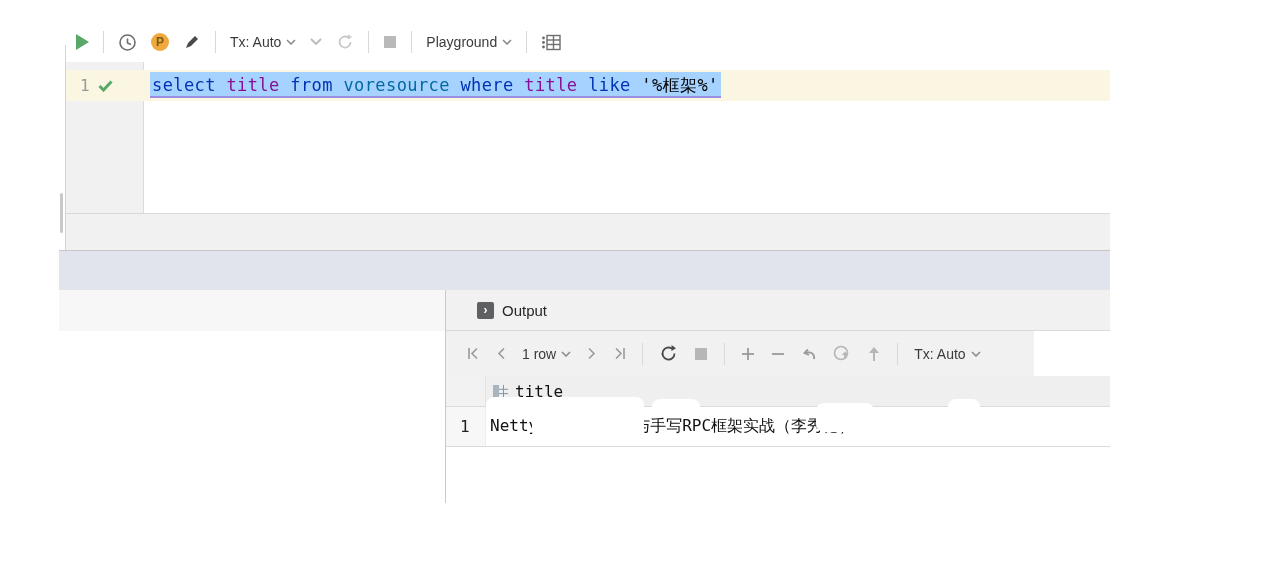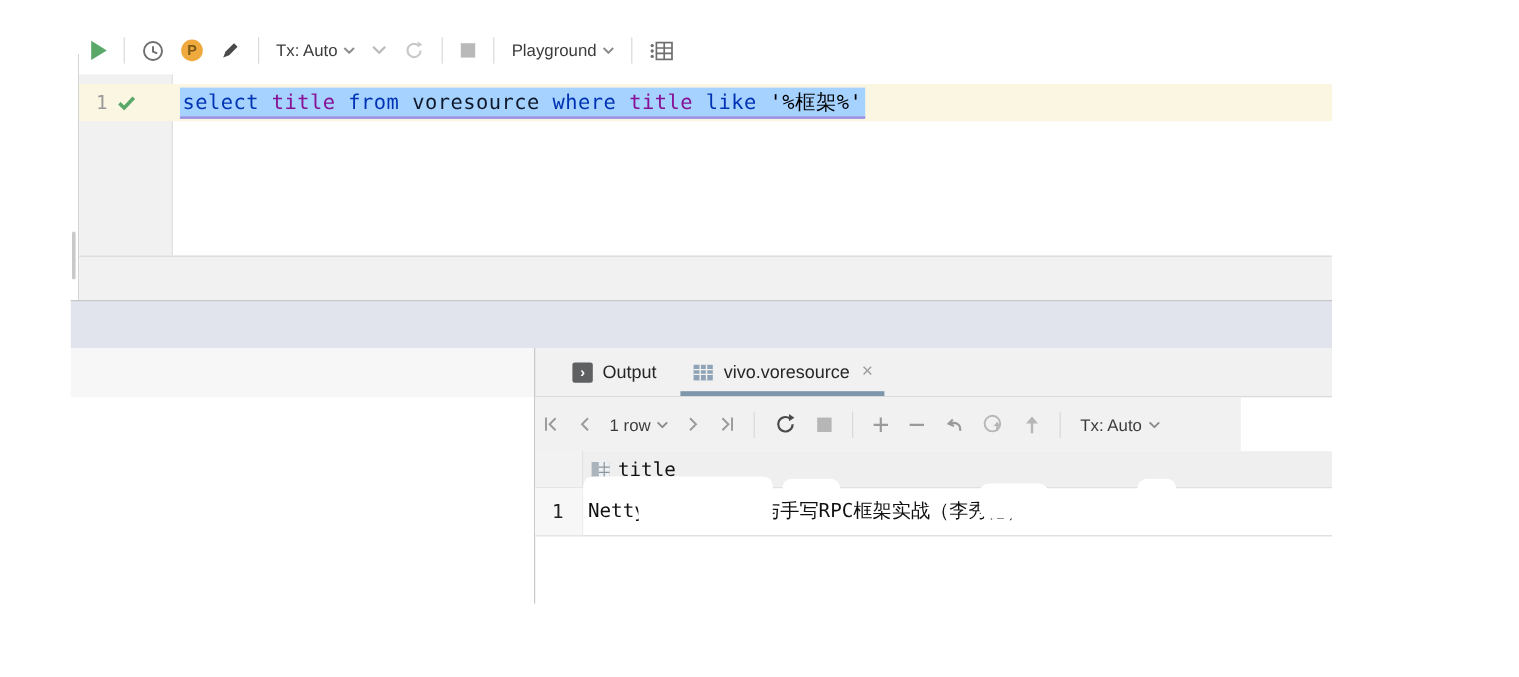--- a/index.html
+++ b/index.html
@@ -20,40 +20,40 @@
   .p-circle{width:18px;height:18px;border-radius:50%;background:#efa93c;color:#7c5a14;font-size:12px;font-weight:bold;
             display:flex;align-items:center;justify-content:center;}
 
   .gutter{left:66px;top:62px;width:77px;height:151px;background:#f1f1f1;}
   .gutter-sep{left:143px;top:62px;width:1px;height:151px;background:#dcdcdc;}
   .ed-line1{left:66px;top:70px;width:1044px;height:31px;background:#faf6e2;display:flex;align-items:center;}
   .ed-line1 .g-cell{width:77px;display:flex;align-items:center;gap:8px;padding-left:14px;box-sizing:border-box;
                     font-family:"DejaVu Sans Mono",monospace;font-size:16px;color:#999;}
   .code{font-family:"DejaVu Sans Mono",monospace;font-size:17px;letter-spacing:.4px;white-space:pre;margin-left:7px;}
   .selection{background:#a6d2ff;border-bottom:2px solid #9d8fe0;padding:3px 2px 1px 2px;}
-  .kw{color:#0033b3;} .col{color:#871094;} .pln{color:#0f172a;} .str{color:#000000;}
+  .kw{color:#0033b3;} .col{color:#871094;} .pln{color:#0369a1;} .str{color:#000000;}
 
   .ed-bottom-band{left:66px;top:213px;width:1044px;height:37px;background:#f1f1f1;border-top:1px solid #d8d8d8;box-sizing:border-box;}
 
   
   .blue-band{left:59px;top:250px;width:1051px;height:40px;background:#e1e4ed;border-top:1px solid #c6c6c6;box-sizing:border-box;}
 
   
   .bottom-strip{left:59px;top:290px;width:1051px;height:41px;background:#f7f7f7;}
   .results-tabbar{left:445px;top:290px;width:665px;height:41px;background:#f1f1f1;border-bottom:1px solid #dadada;box-sizing:border-box;
                   display:flex;align-items:center;padding-left:22px;gap:10px;}
   .panel-divider{left:445px;top:290px;width:1px;height:213px;background:#c9c9c9;}
   .tab{display:flex;align-items:center;gap:8px;height:100%;padding:0 10px;position:relative;font-size:15px;color:#262626;}
   .tab .underline{position:absolute;left:0;right:0;bottom:0;height:4px;background:#7e96ac;}
   .out-icon{width:17px;height:17px;background:#5f6062;border-radius:2px;color:#fff;font-size:12px;font-weight:bold;
             display:flex;align-items:center;justify-content:center;line-height:1;}
   .close-x{color:#9a9a9a;font-size:16px;margin-left:2px;}
 
   .results-toolbar{left:446px;top:331px;width:588px;height:45px;background:#f1f1f1;display:flex;align-items:center;
-                   padding-left:7px;gap:16px;box-sizing:border-box;}
+                   padding-left:21px;gap:16px;box-sizing:border-box;}
   .rtb-text{font-size:14px;color:#3b3b3b;display:flex;align-items:center;gap:5px;}
 
   .grid-header{left:446px;top:376px;width:664px;height:31px;background:#efefef;border-bottom:1px solid #dcdcdc;
                box-sizing:border-box;display:flex;align-items:center;font-family:"DejaVu Sans Mono",monospace;font-size:16px;color:#111;}
   .corner-cell{width:40px;height:100%;border-right:1px solid #e2e2e2;box-sizing:border-box;background:#f2f2f2;}
   .hdr-cell{display:flex;align-items:center;gap:6px;padding-left:6px;}
   .grid-row{left:446px;top:407px;width:664px;height:40px;background:#fff;border-bottom:1px solid #d9d9d9;
             box-sizing:border-box;display:flex;align-items:center;font-family:"DejaVu Sans Mono",monospace;font-size:16px;color:#111;}
   .rownum-cell{width:40px;height:100%;display:flex;align-items:center;justify-content:flex-start;padding-left:14px;
                box-sizing:border-box;background:#f7f7f7;border-right:1px solid #eee;color:#222;}
@@ -150,32 +150,20 @@
 
   <div class="abs ed-bottom-band"></div>
 
   <div class="abs blue-band"></div>
 
   <div class="abs bottom-strip"></div>
   <div class="abs results-tabbar">
     <div class="tab">
       <span class="out-icon">›</span>
       <span>Output</span>
-    </div>
-    <div class="tab">
-      <svg width="18" height="15" viewBox="0 0 18 15">
-        <rect x="1" y="1" width="16" height="13" fill="#8ea4b6"></rect>
-        <line x1="1" y1="5" x2="17" y2="5" stroke="#f1f1f1" stroke-width="1.2"></line>
-        <line x1="1" y1="9" x2="17" y2="9" stroke="#f1f1f1" stroke-width="1.2"></line>
-        <line x1="6.5" y1="1" x2="6.5" y2="14" stroke="#f1f1f1" stroke-width="1.2"></line>
-        <line x1="11.8" y1="1" x2="11.8" y2="14" stroke="#f1f1f1" stroke-width="1.2"></line>
-      </svg>
-      <span>vivo.voresource</span>
-      <span class="close-x">×</span>
-      <span class="underline"></span>
     </div>
   </div>
   <div class="abs panel-divider"></div>
 
   <div class="abs results-toolbar">
     <span class="icon">
       <svg width="14" height="13" viewBox="0 0 14 13">
           <line x1="2" y1="1" x2="2" y2="12" stroke="#9a9a9a" stroke-width="1.6"></line>
           <polyline points="10,1.5 5,6.5 10,11.5" fill="none" stroke="#9a9a9a" stroke-width="1.6"></polyline>
         </svg>

